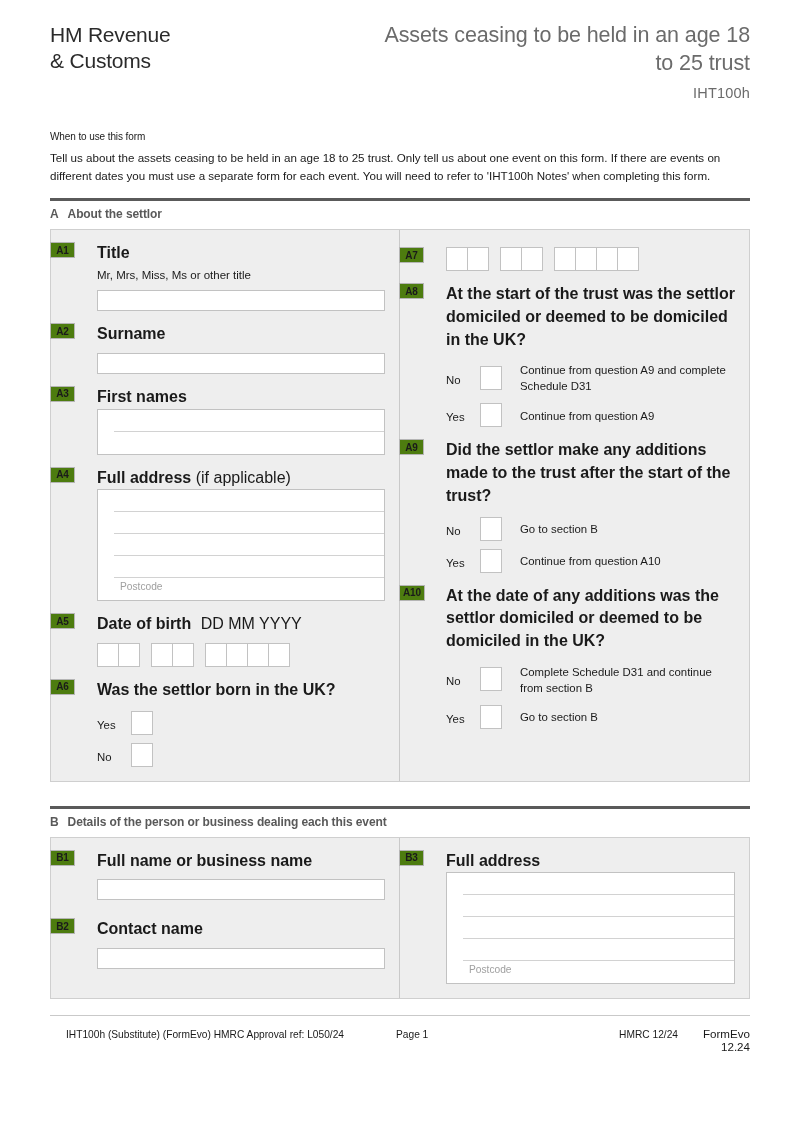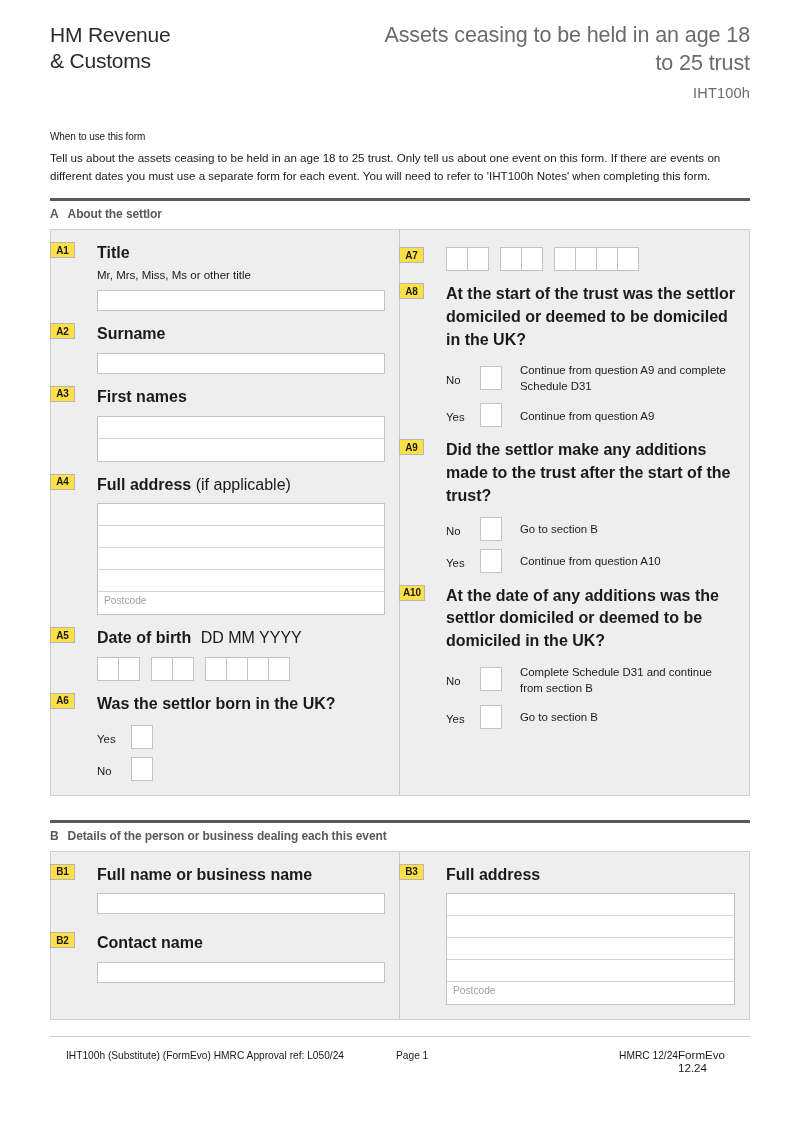--- a/index.html
+++ b/index.html
@@ -97,21 +97,21 @@
     padding: 0 14px 0 46px;
     margin-top: 12px;
   }
   .q:first-child { margin-top: 2px; }
   .badge {
     position: absolute;
     left: -1px;
     top: 0;
     min-width: 25px;
     height: 16px;
-    background: #fde047;
+    background: #4d7c0f;
     border: 1px solid #b5b5b5;
     font-size: 10px;
     font-weight: bold;
     color: #1a1a1a;
     display: flex;
     align-items: center;
     justify-content: center;
     padding: 0 3px;
     letter-spacing: -0.2px;
   }
@@ -133,21 +133,22 @@
   
   .input-box {
     background: #ffffff;
     border: 1px solid #c2c2c2;
     height: 21px;
     margin-top: 7px;
   }
   .input-stack {
     background: #ffffff;
     border: 1px solid #c2c2c2;
-    margin-top: 7px;
+    margin-top: 0;
+    padding-left: 16px;
   }
   .input-stack .line {
     height: 22px;
     border-bottom: 1px solid #d2d2d2;
   }
   .input-stack .line:last-child { border-bottom: none; }
   .input-stack .line.pc {
     font-size: 10.2px;
     color: #a0a0a0;
     padding: 4px 0 0 6px;
@@ -205,21 +206,21 @@
   .footer {
     display: flex;
     align-items: baseline;
     font-size: 10.2px;
     color: #1a1a1a;
     padding-top: 11px;
   }
   .f-left   { width: 330px; margin-left: 16px; }
   .f-page   { width: 170px; }
   .f-hmrc   { width: 112px; text-align: right; }
-  .f-evo    { flex: 1; text-align: left; font-size: 11.6px; }
+  .f-evo    { flex: 1; text-align: right; font-size: 11.6px; }
 </style>
 </head>
 <body>
 
 <div class="page">
 
   <div class="header">
     <div class="hmrc-logo">HM Revenue
 &amp; Customs</div>
     <div class="title-block">

